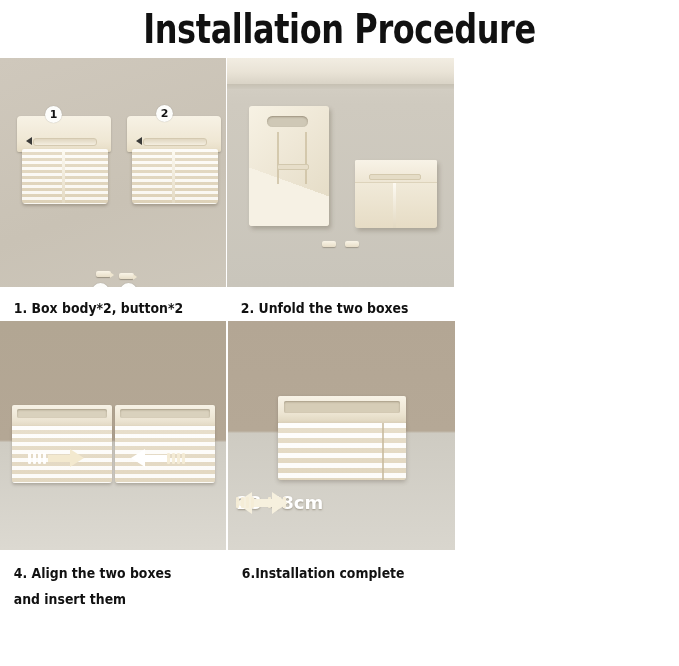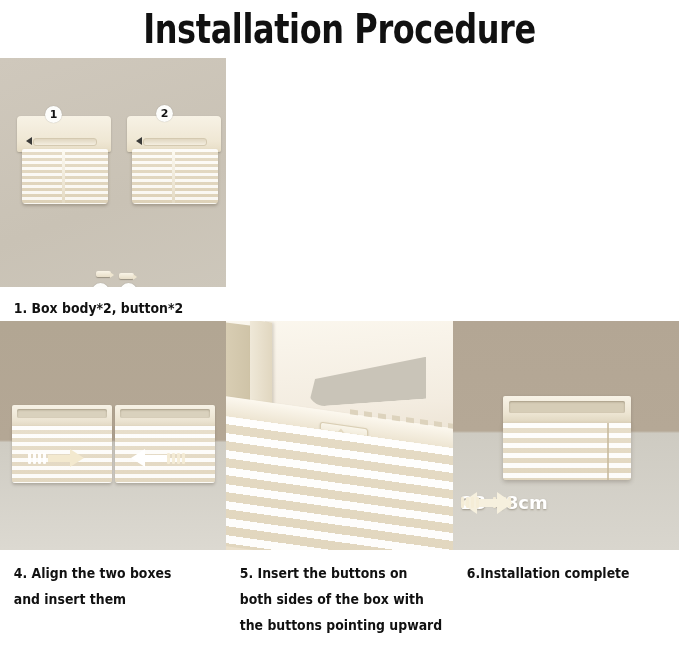--- a/index.html
+++ b/index.html
@@ -418,20 +418,44 @@
           <div class="badge" style="left:45px;top:48px;">1</div>
           <div class="badge" style="left:156px;top:47px;">2</div>
           <div class="badge" style="left:92px;top:225px;">3</div>
           <div class="badge" style="left:120px;top:225px;">4</div>
         </div>
         <div class="caption">1. Box body*2, button*2</div>
       </div>
 
       <div class="gut"></div>
 
+      <div class="cell">
+        <div class="panel p2">
+          <div class="wall"></div>
+
+          <div class="unfolded">
+            <div class="fold"></div>
+            <div class="handle"></div>
+            <div class="innerline"></div>
+            <div class="innerline2"></div>
+            <div class="slotbar"></div>
+          </div>
+
+          <div class="folded">
+            <div class="foldedlid">
+              <div class="foldedslot"></div>
+            </div>
+            <div class="fdiv"></div>
+          </div>
+
+          <div class="smallbtn" style="left:95px;top:183px;"></div>
+          <div class="smallbtn" style="left:118px;top:183px;"></div>
+        </div>
+        <div class="caption">2. Unfold the two boxes</div>
+      </div>
 
       <div class="gut"></div>
 
     </div>
 
     <div class="row row2">
 
       <div class="cell">
         <div class="panel p4">
           <div class="halfbox" style="left:12px;">
@@ -467,37 +491,20 @@
           </div>
         </div>
         <div class="caption">
           <div>4. Align the two boxes</div>
           <div>and insert them</div>
         </div>
       </div>
 
       <div class="gut"></div>
 
-      <div class="cell">
-        <div class="panel p5">
-          <div class="backwall"></div>
-          <div class="tri"></div>
-          <div class="sidepanel"></div>
-          <div class="sideplate"></div>
-          <div class="lip"></div>
-          <div class="lipslots"></div>
-          <div class="button5"></div>
-          <div class="bigribs"></div>
-        </div>
-        <div class="caption">
-          <div>5. Insert the buttons on</div>
-          <div>both sides of the box with</div>
-          <div>the buttons pointing upward</div>
-        </div>
-      </div>
 
       <div class="gut"></div>
 
       <div class="cell">
         <div class="panel p6">
           <div class="box6">
             <div class="rim6">
               <div class="rimin6"></div>
             </div>
             <div class="front6"></div>

